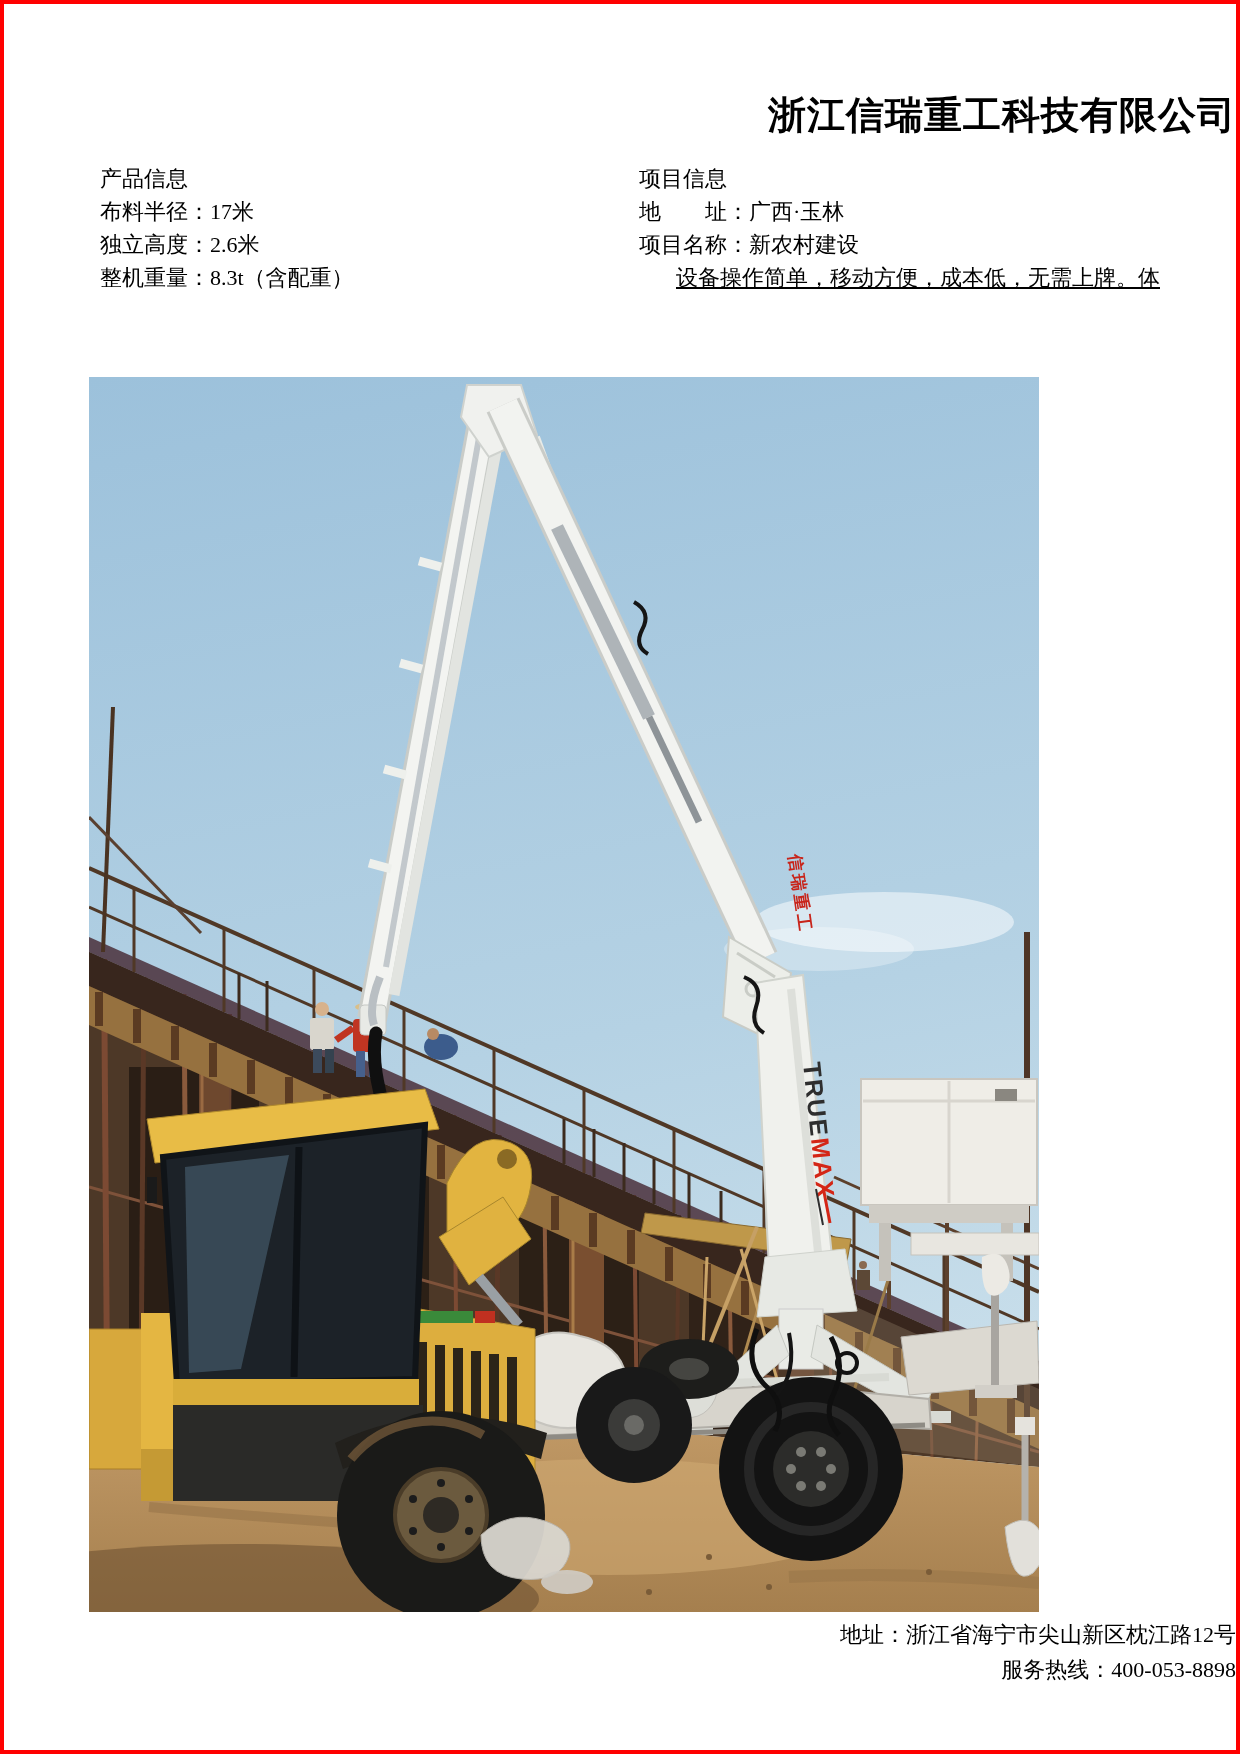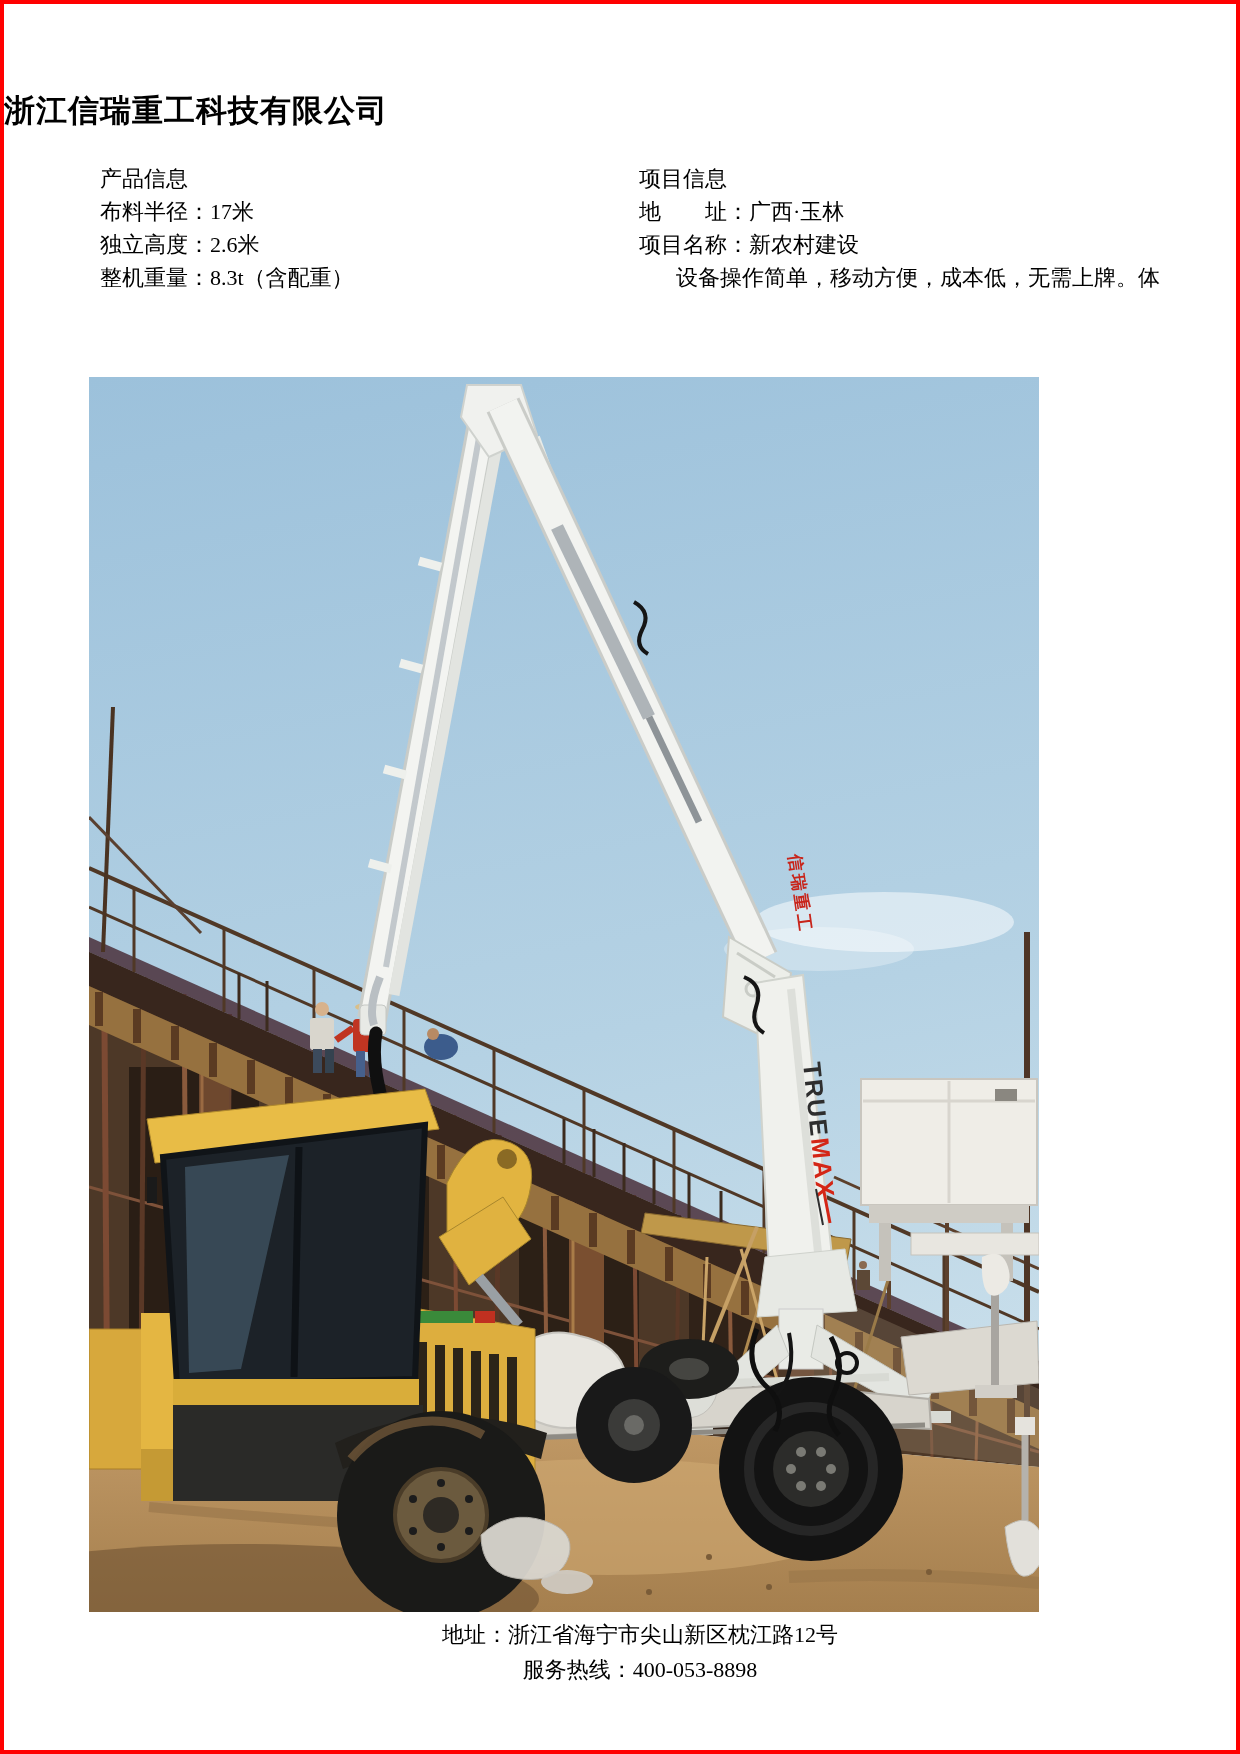--- a/index.html
+++ b/index.html
@@ -1,30 +1,30 @@
 <!DOCTYPE html>
 <html><head>
 <meta charset="utf-8">
 <style>
   html,body{margin:0;padding:0;background:#888;}
   .page{position:relative;width:1240px;height:1754px;background:#ffffff;
         border:4px solid #ff0000;box-sizing:border-box;overflow:hidden;
         font-family:"Liberation Serif","DejaVu Serif",serif;color:#000;}
-  .title{position:absolute;top:86px;left:0;right:0;text-align:left;
-         font-size:31px;font-weight:bold;letter-spacing:1px;}
+  .title{position:absolute;top:86px;left:0;right:0;text-align:right;
+         font-size:38px;font-weight:bold;letter-spacing:1px;}
   .info{position:absolute;top:158px;font-size:22px;line-height:33px;white-space:nowrap;}
   .info .hd{font-weight:normal;}
   .info-left{left:96px;}
   .info-right{left:635px;width:580px;}
-  .comment{padding-left:37px;white-space:nowrap;}
+  .comment{padding-left:37px;white-space:nowrap;text-decoration:underline;}
   .photo{position:absolute;left:85px;top:373px;width:950px;height:1235px;
          overflow:hidden;background:#aecde0;}
   .photo svg{display:block;width:100%;height:100%;}
   .footer{position:absolute;top:1613px;left:0;right:0;padding-left:40px;
-          text-align:center;font-size:22px;line-height:35px;}
+          text-align:right;font-size:22px;line-height:35px;}
 </style>
 </head>
 <body>
 
 <div class="page">
 
   <div class="title">浙江信瑞重工科技有限公司</div>
 
   <div class="info info-left">
     <div class="hd">产品信息</div>

